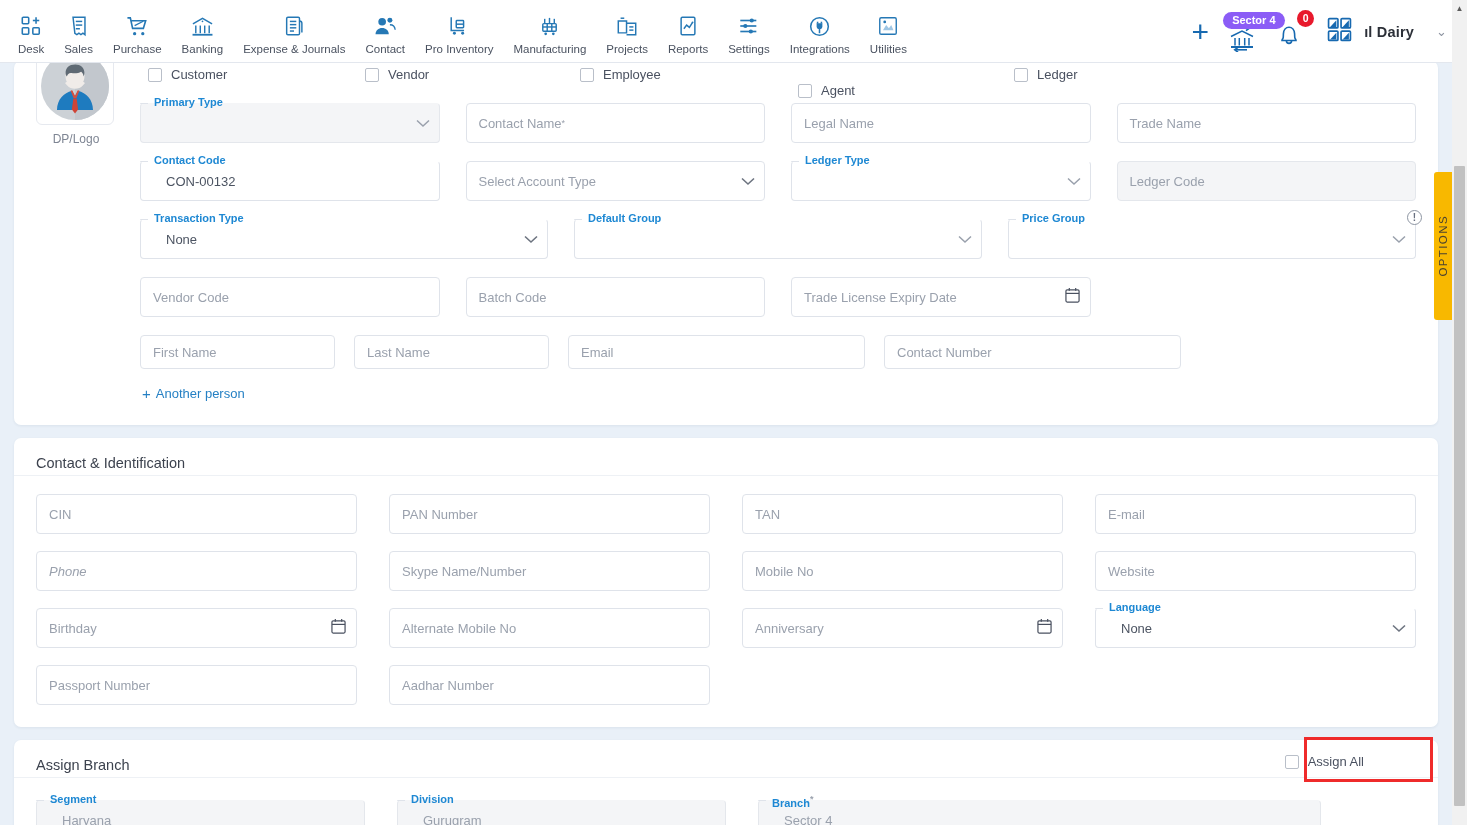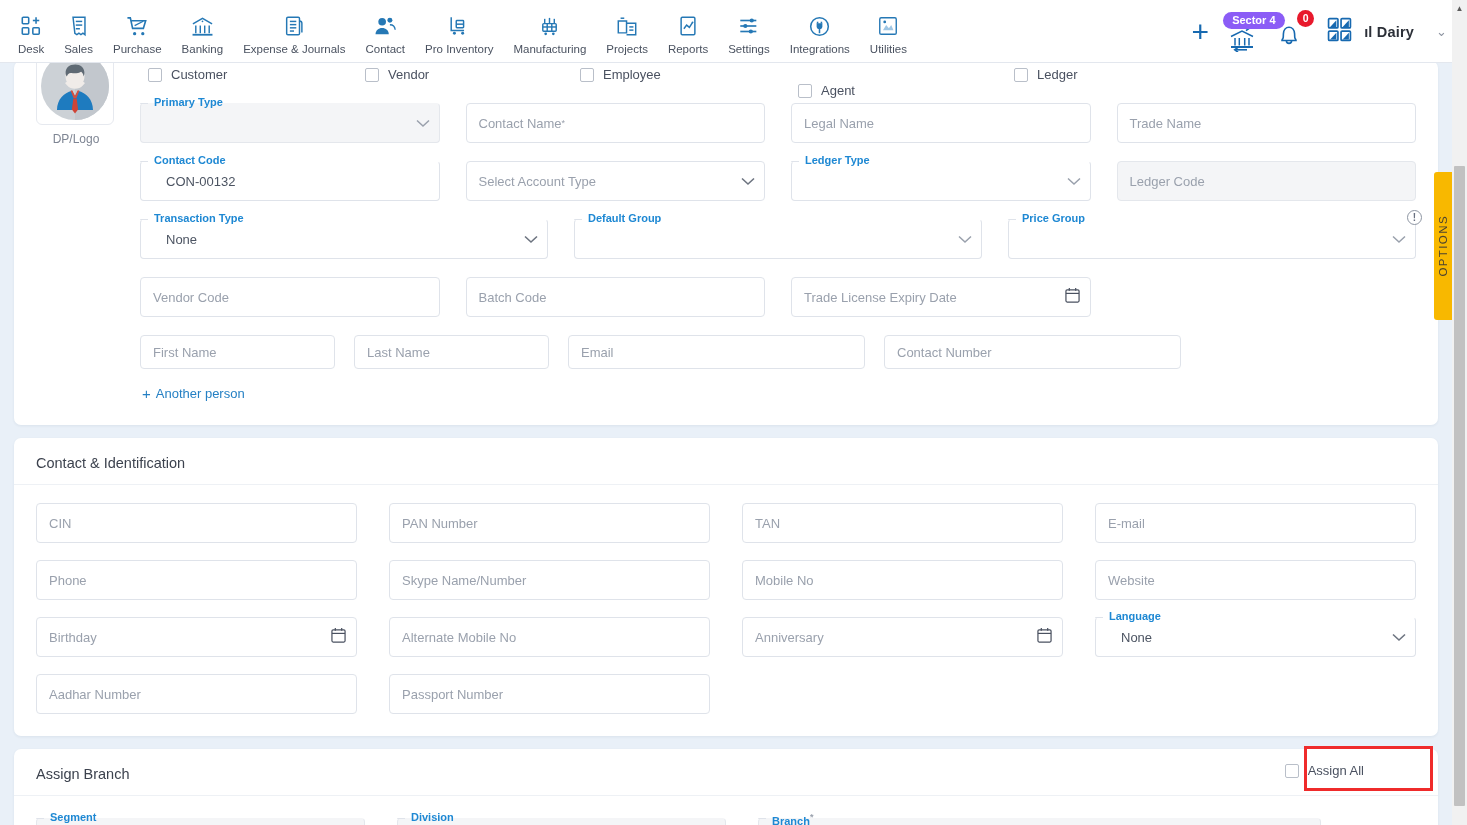--- a/index.html
+++ b/index.html
@@ -92,21 +92,21 @@
   }
 
   
   .page { position: absolute; top: 63px; left: 0; width: 1452px; height: 762px;
           overflow: hidden; }
   .card {
     background: #fff; border-radius: 7px; margin: 0 14px 13px 14px;
     box-shadow: 0 1px 3px rgba(25,50,90,.07);
   }
   .card-hd {
-    font-size: 14.5px; color: #3c424e; padding: 17px 22px 13px 22px;
+    font-size: 14.5px; color: #3c424e; padding: 17px 22px 4px 22px;
     border-bottom: 1px solid #eef1f5; position: relative;
   }
 
   
   .card-top { margin-top: -2px; padding-bottom: 22px; }
 
   .chk-row { display: flex; padding: 10px 0 4px 0; }
   .chk { display: flex; align-items: center; cursor: pointer; }
   .chk .box {
     width: 14px; height: 14px; border: 1px solid #b9bfc9; border-radius: 2px;
@@ -561,21 +561,21 @@
         </div>
         <div class="fld" style="flex:1 1 0;">
           <div class="inp tall">TAN</div>
         </div>
         <div class="fld" style="flex:1 1 0;">
           <div class="inp tall">E-mail</div>
         </div>
       </div>
 
       <div class="row" style="gap:32px;margin-top:17px;">
-        <div class="fld" style="flex:1 1 0;">
+        <div class="fld" style="flex:1 1 0;font-style:italic;">
           <div class="inp tall">Phone</div>
         </div>
         <div class="fld" style="flex:1 1 0;">
           <div class="inp tall">Skype Name/Number</div>
         </div>
         <div class="fld" style="flex:1 1 0;">
           <div class="inp tall">Mobile No</div>
         </div>
         <div class="fld" style="flex:1 1 0;">
           <div class="inp tall">Website</div>
@@ -608,24 +608,24 @@
           <span class="lg">Language</span>
           <div class="inp tall val">None</div>
           <span class="chev"><svg width="14" height="9" viewBox="0 0 14 9" fill="none" stroke="#6d7480" stroke-width="1.6">
                 <polyline points="1,1.5 7,7 13,1.5"></polyline>
               </svg></span>
         </div>
       </div>
 
       <div class="row" style="gap:32px;margin-top:17px;">
         <div class="fld" style="flex:1 1 0;">
+          <div class="inp tall">Passport Number</div>
+        </div>
+        <div class="fld" style="flex:1 1 0;">
           <div class="inp tall">Aadhar Number</div>
-        </div>
-        <div class="fld" style="flex:1 1 0;">
-          <div class="inp tall">Passport Number</div>
         </div>
         <div style="flex:1 1 0;"></div>
         <div style="flex:1 1 0;"></div>
       </div>
     </div>
   </div>
 
   <div class="card">
     <div class="card-hd">
       <span>Assign Branch</span>

